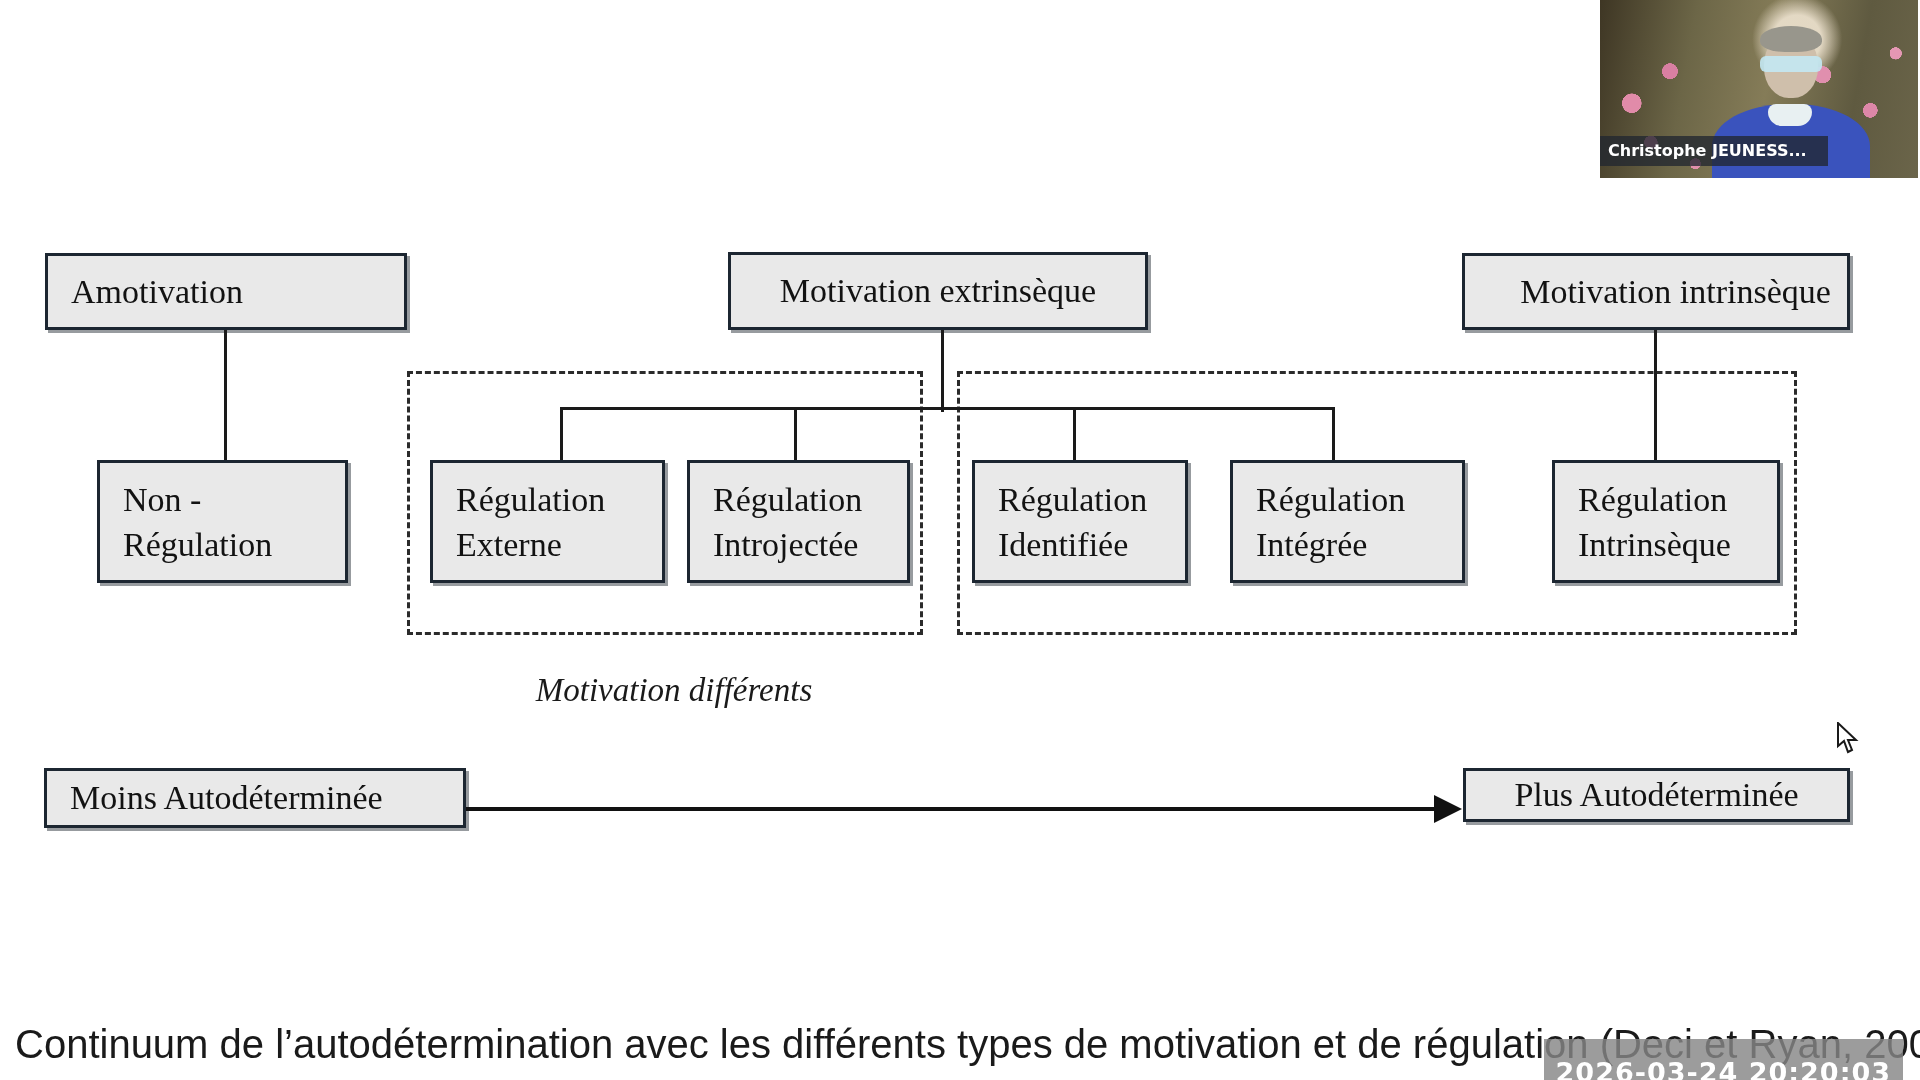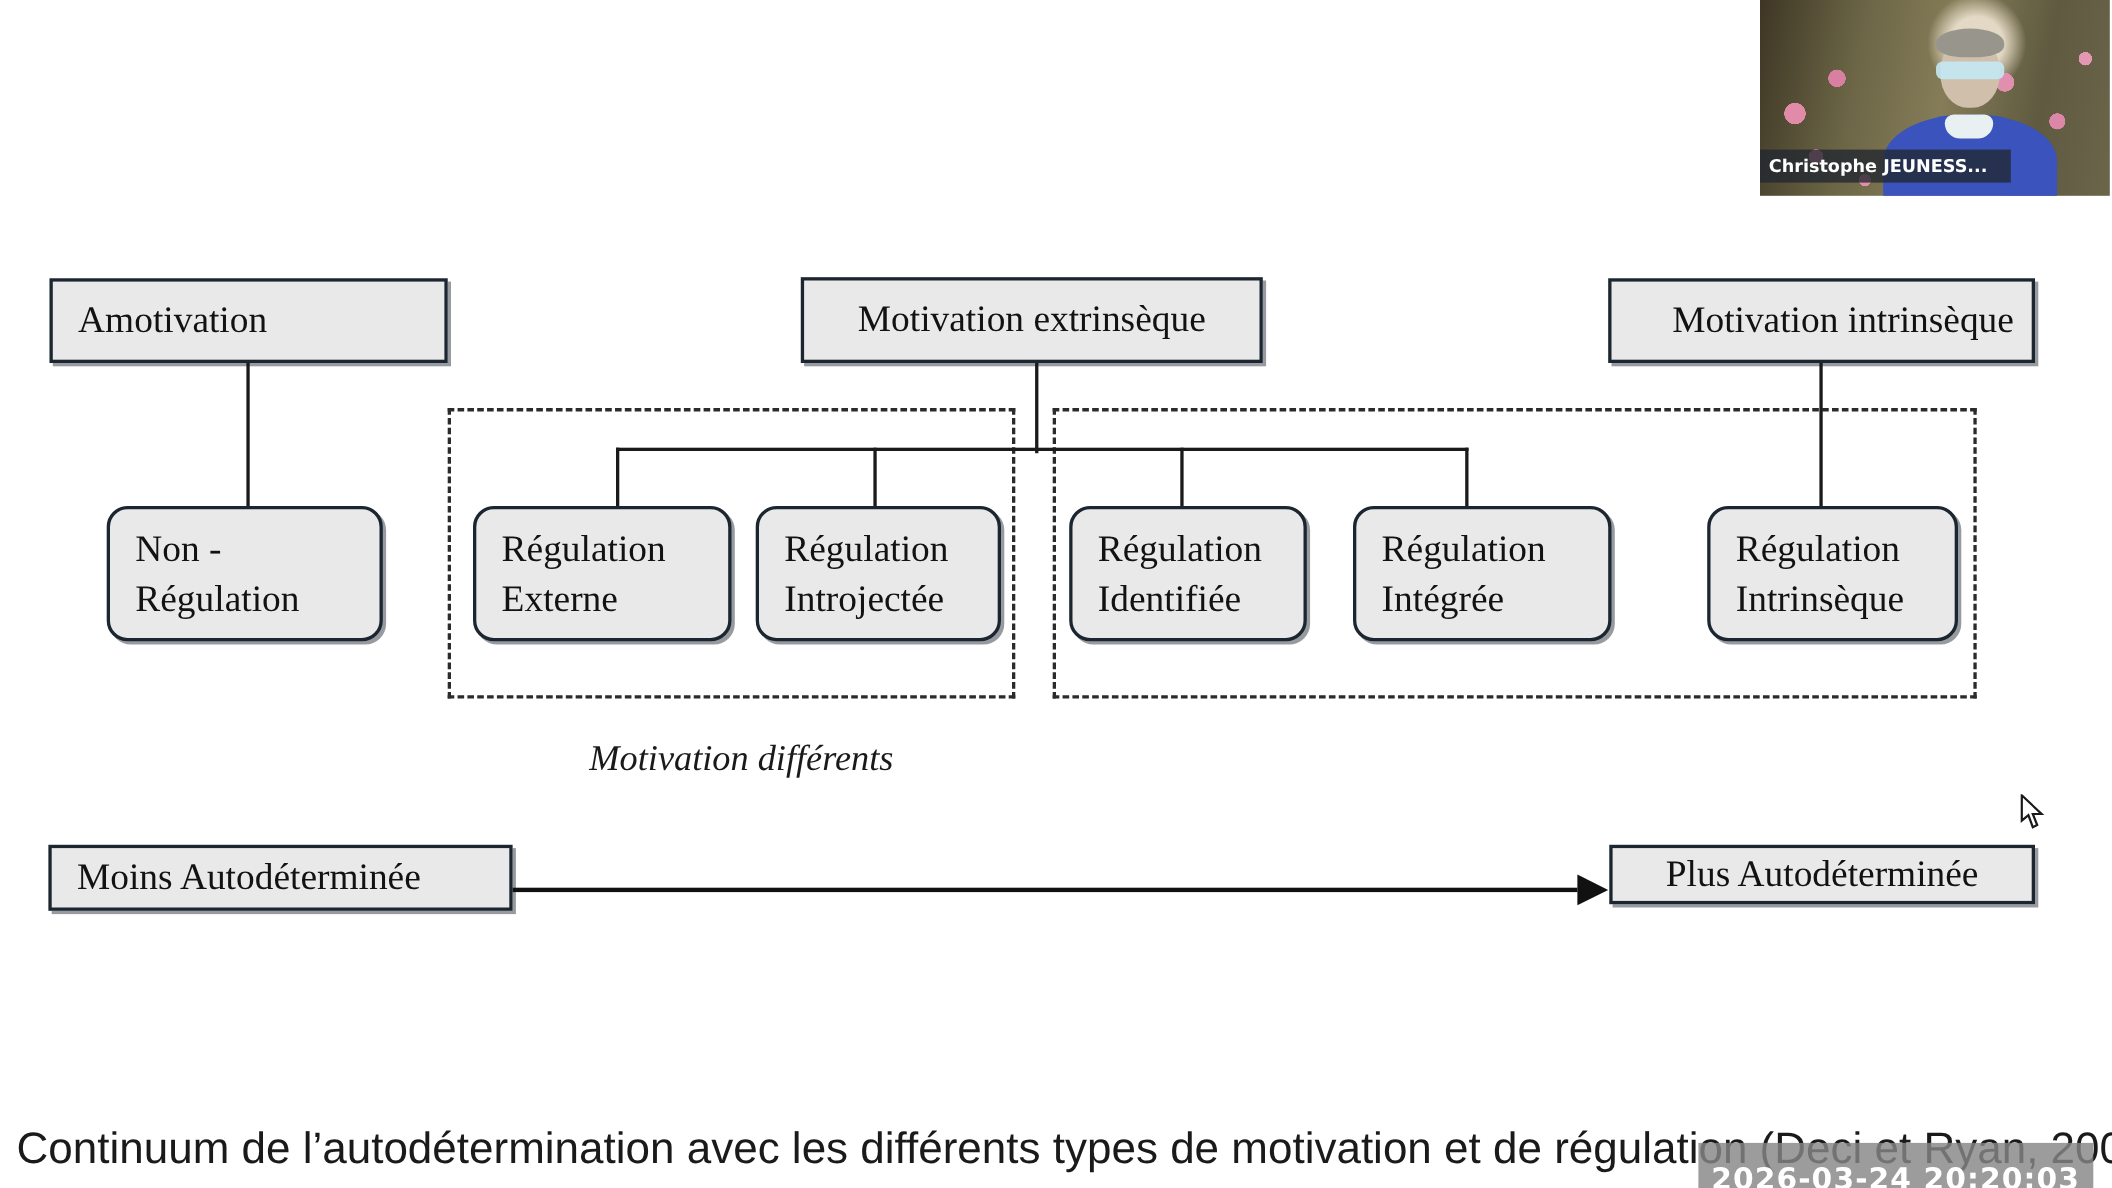--- a/index.html
+++ b/index.html
@@ -14,21 +14,21 @@
     box-shadow:3px 3px 0 rgba(25,33,42,0.45);
     box-sizing:border-box;
     font-family:"Liberation Serif", serif;
     color:#121212;
     font-size:34px;
     display:flex;
     align-items:center;
   }
   .dbox.center{justify-content:center;text-align:center;}
   .dbox.leftpad{padding-left:23px;}
-  .dbox.two-line{line-height:45px;white-space:pre-line;border-radius:19px;}
+  .dbox.two-line{line-height:45px;white-space:pre-line;}
 
   
   .dashrect{
     position:absolute;
     border:3px dashed #2b2b2b;
     box-sizing:border-box;
     background:transparent;
   }
 
   

